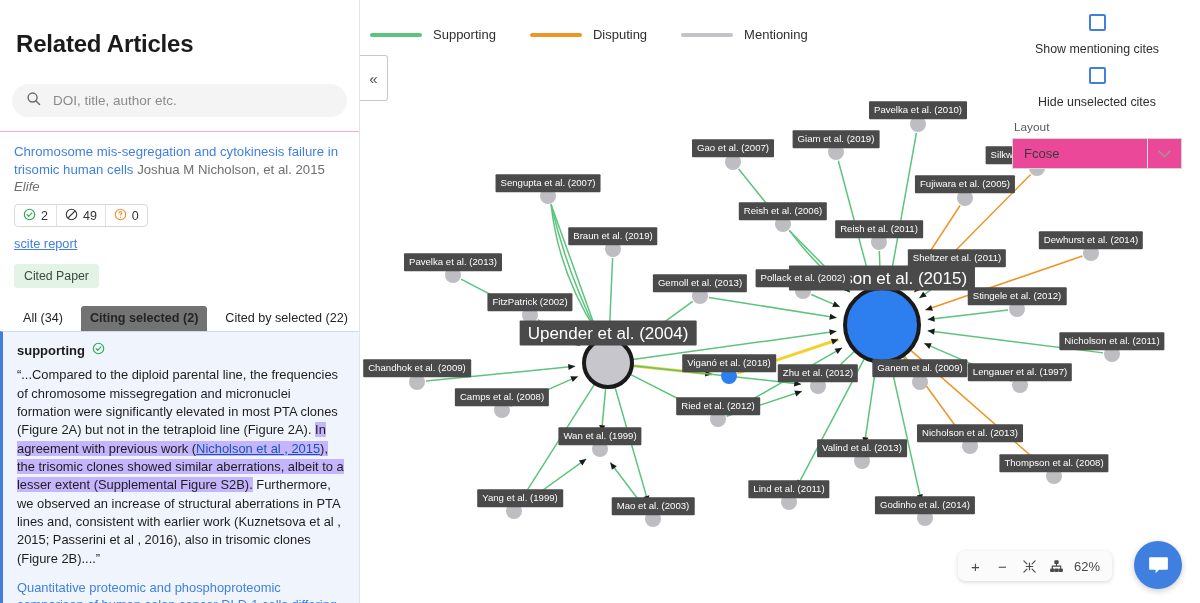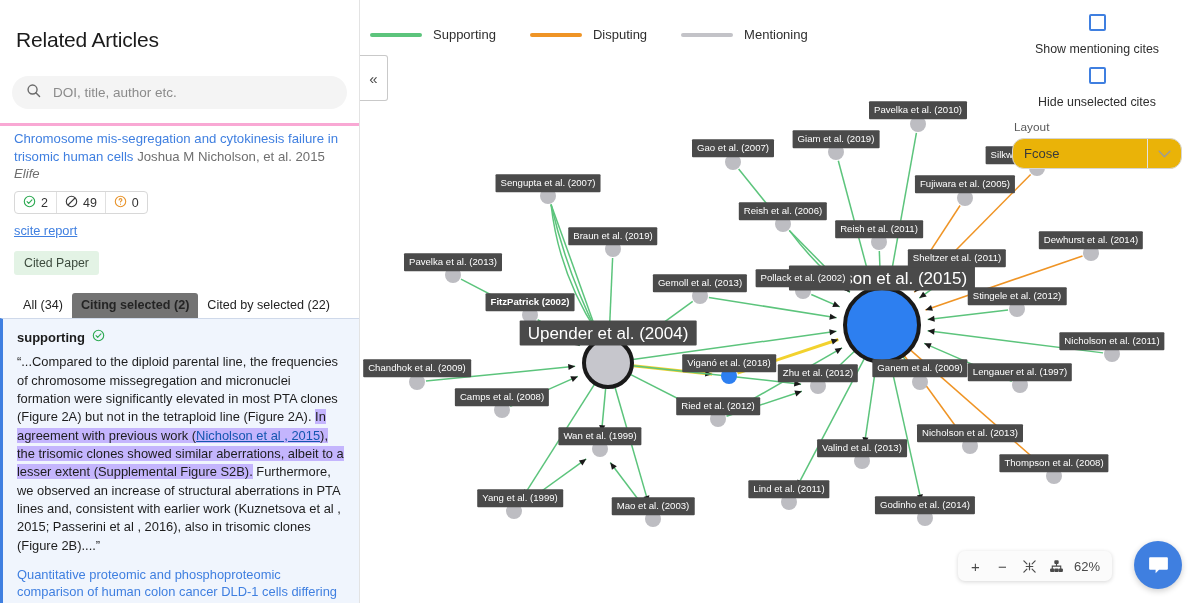--- a/index.html
+++ b/index.html
@@ -16,41 +16,41 @@
 
   
   .sidebar {
     width: 360px; height: 603px;
     background: #ffffff;
     border-right: 1px solid #e3e3e3;
     display: flex; flex-direction: column;
     position: relative; overflow: hidden;
   }
   .sidebar-title {
-    font-size: 21px; font-weight: normal;
+    font-size: 24px; font-weight: bold;
     padding: 14px 16px 10px 16px;
     letter-spacing: -0.2px;
   }
   .search-wrap { padding: 0 12px 14px 12px; }
   .search-box {
     display: flex; align-items: center; gap: 10px;
     background: #f4f4f4; border-radius: 22px;
     height: 33px; padding: 0 14px;
   }
   .search-box svg { flex: 0 0 auto; }
   .search-input {
     border: none; outline: none; background: transparent;
     font-family: "Liberation Sans", sans-serif;
     font-size: 13.5px; color: #4c1d95; width: 100%;
   }
   .search-input::placeholder { color: #8b8b8b; }
 
   .paper-block {
-    border-top: 3px solid #f9a8d4;
-    padding: 4px 14px 6px 14px;
+    border-top: 1px solid #f9a8d4;
+    padding: 11px 14px 6px 14px;
   }
   .paper-title {
     font-size: 13.2px; line-height: 1.32;
   }
   .paper-title .tlink { color: #3f7fe0; }
   .paper-title .authors { color: #6f6f6f; }
   .paper-title .journal { color: #6f6f6f; font-style: italic; }
 
   .badge-row {
     display: inline-flex; align-items: center;
@@ -68,21 +68,21 @@
     font-size: 12.8px; color: #3f7fe0; text-decoration: underline;
   }
   .cited-chip {
     display: inline-block; margin-top: 13px; margin-bottom: 4px;
     background: #e3f3e5; color: #3c4a3d;
     font-size: 12.3px; padding: 5px 10px; border-radius: 3px;
   }
 
   .tabs {
     display: flex; align-items: flex-end;
-    padding: 8px 14px 0 14px; gap: 0;
+    padding: 8px 14px 0 14px; gap: 9px;
   }
   .tab {
     font-size: 12.6px; padding: 5px 9px 6px 9px;
     color: #242424; border-radius: 3px 3px 0 0;
     white-space: nowrap; cursor: pointer;
   }
   .tab.active { background: #737373; font-weight: bold; }
 
   .snippet {
     border-top: 1px solid #cfd9ea;
@@ -130,22 +130,22 @@
   }
   .check-row { display: flex; align-items: center; gap: 11px; margin-bottom: 11px; flex-direction: column; }
   .checkbox {
     width: 17px; height: 17px; border: 2px solid #3f7fe0;
     border-radius: 2px; background: #fff; cursor: pointer; flex: 0 0 auto;
   }
   .check-label { font-size: 12.4px; color: #2e2e2e; white-space: nowrap; }
   .layout-label { font-size: 11.8px; color: #5a5a5a; margin: 6px 0 4px 2px; }
   .select-box {
     display: flex; align-items: center; justify-content: space-between;
-    height: 31px; border: 1px solid #d5d5d5; border-radius: 12px;
-    background: #eab308; cursor: pointer; text-align: right;
+    height: 31px; border: 1px solid #d5d5d5; border-radius: 0;
+    background: #ec4899; cursor: pointer; text-align: right;
   }
   .select-value { font-size: 13px; color: #3a3a3a; padding-left: 11px; }
   .select-caret {
     width: 34px; height: 100%; border-left: 1px solid #e2e2e2;
     display: flex; align-items: center; justify-content: center;
     color: #8e8e8e; font-size: 11px;
   }
 
   svg.canvas { position: absolute; left: 0; top: 0; width: 840px; height: 603px; }
 
@@ -452,21 +452,21 @@
         <div class="node-label" style="left: 188px; top: 183px;">Sengupta et al. (2007)</div>
         <div class="node-label" style="left: 423px; top: 211px;">Reish et al. (2006)</div>
         <div class="node-label" style="left: 519px; top: 229px;">Reish et al. (2011)</div>
         <div class="node-label" style="left: 597px; top: 258px;">Sheltzer et al. (2011)</div>
         <div class="node-label" style="left: 731px; top: 240px;">Dewhurst et al. (2014)</div>
         <div class="node-label" style="left: 253px; top: 236px;">Braun et al. (2019)</div>
         <div class="node-label" style="left: 93px; top: 262px;">Pavelka et al. (2013)</div>
         <div class="node-label" style="left: 340px; top: 283px;">Gemoll et al. (2013)</div>
         <div class="node-label" style="left: 443px; top: 278px;">Pollack et al. (2002)</div>
         <div class="node-label" style="left: 657px; top: 296px;">Stingele et al. (2012)</div>
-        <div class="node-label" style="left: 170px; top: 302px; font-weight: bold;">FitzPatrick (2002)</div>
+        <div class="node-label" style="left: 170px; top: 302px;">FitzPatrick (2002)</div>
         <div class="node-label" style="left: 752px; top: 341px;">Nicholson et al. (2011)</div>
         <div class="node-label" style="left: 57px; top: 368px;">Chandhok et al. (2009)</div>
         <div class="node-label" style="left: 458px; top: 373px;">Zhu et al. (2012)</div>
         <div class="node-label" style="left: 560px; top: 368px;">Ganem et al. (2009)</div>
         <div class="node-label" style="left: 660px; top: 372px;">Lengauer et al. (1997)</div>
         <div class="node-label" style="left: 142px; top: 397px;">Camps et al. (2008)</div>
         <div class="node-label" style="left: 358px; top: 406px;">Ried et al. (2012)</div>
         <div class="node-label" style="left: 240px; top: 436px;">Wan et al. (1999)</div>
         <div class="node-label" style="left: 502px; top: 448px;">Valind et al. (2013)</div>
         <div class="node-label" style="left: 610px; top: 433px;">Nicholson et al. (2013)</div>

